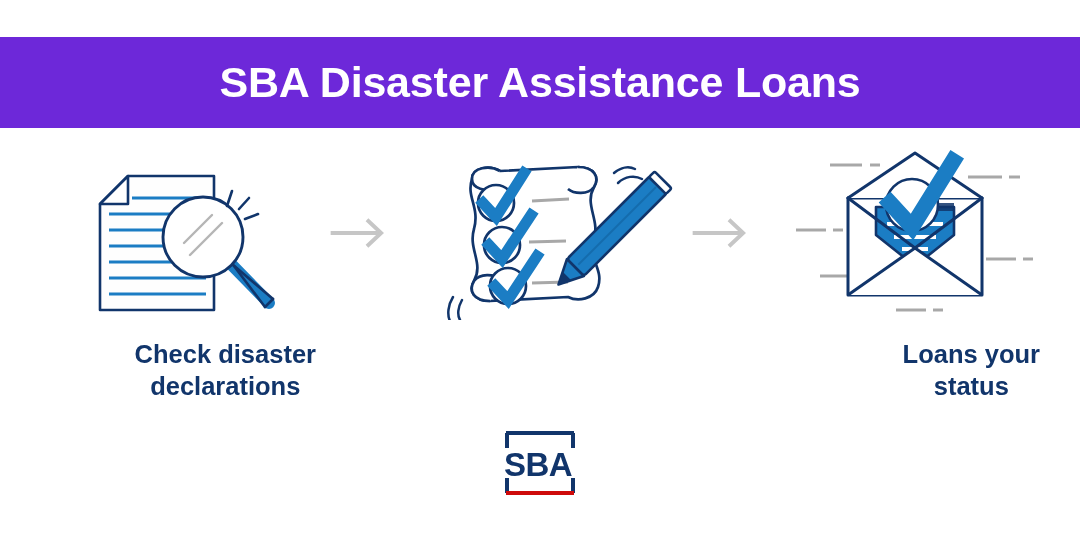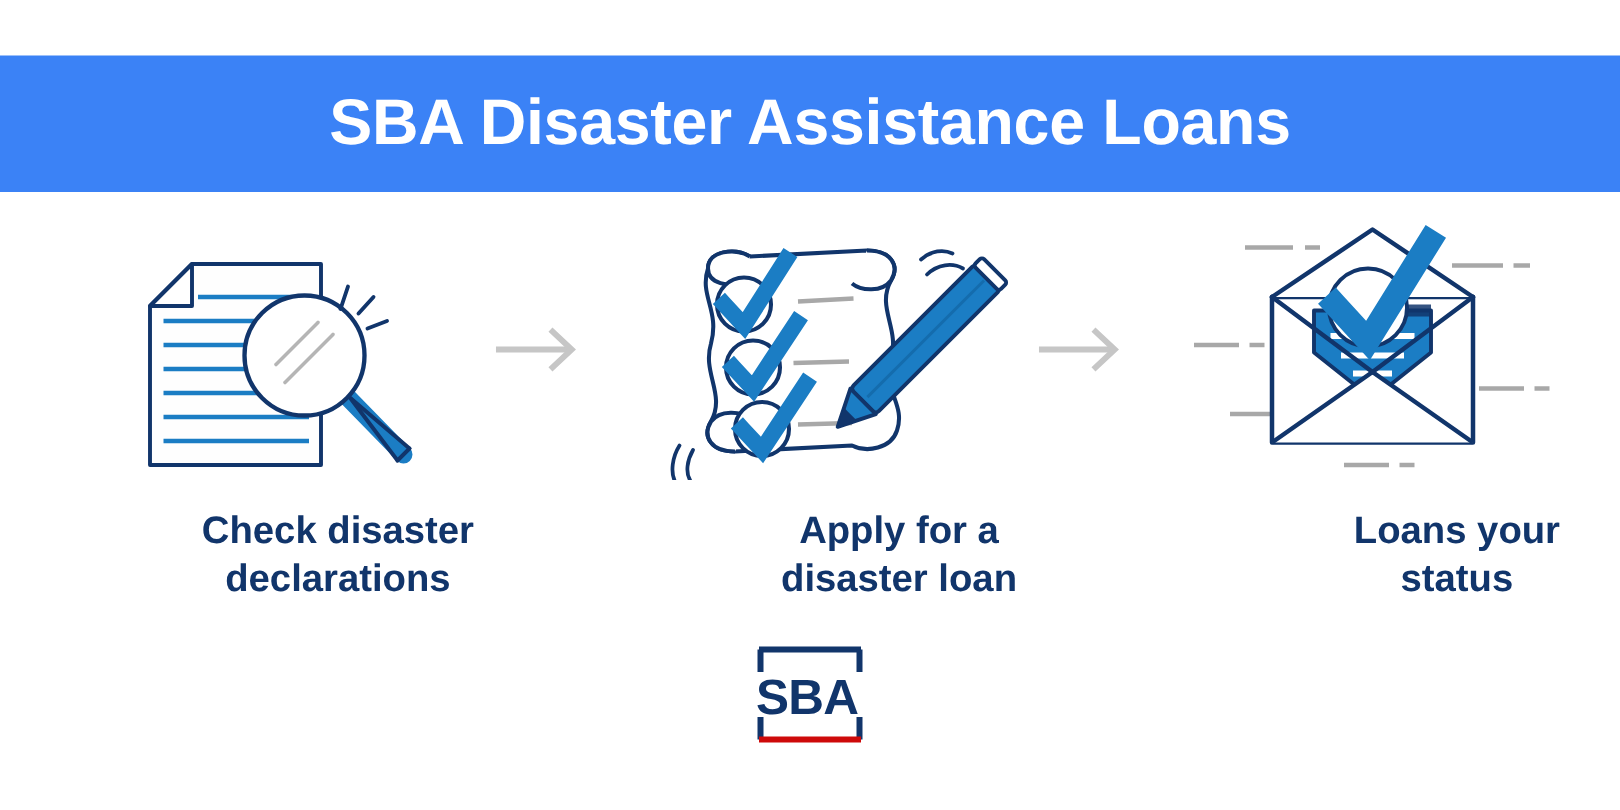--- a/index.html
+++ b/index.html
@@ -15,21 +15,21 @@
     position: relative;
   }
 
   
   .banner {
     position: absolute;
     left: 0;
     top: 37px;
     width: 1080px;
     height: 91px;
-    background: #3b82f6;
+    background: #6d28d9;
     display: flex;
     align-items: center;
     justify-content: center;
   }
   .banner-title {
     color: #ffffff;
     font-size: 43px;
     font-weight: bold;
     letter-spacing: -0.2px;
     line-height: 1;
@@ -206,22 +206,20 @@
           <path d="M186 28 C 193 22, 201 21, 207 24"></path>
           <path d="M190 38 C 197 31, 207 30, 214 34"></path>
         </g>
 
         <g stroke="#11356b" stroke-width="2.5" fill="none" stroke-linecap="round">
           <path d="M34 155 C 30 162, 29 170, 32 175"></path>
           <path d="M25 152 C 20 160, 19 170, 22 176"></path>
         </g>
       </svg>
     </div>
-    <div class="step-label">Apply for a
-disaster loan</div>
   </div>
 
   <div class="arrow-cell">
     <svg viewBox="0 0 70 40" width="62" height="36">
       <line x1="3" y1="20" x2="58" y2="20" stroke="#c6c6c6" stroke-width="4.4" stroke-linecap="butt"></line>
       <polyline points="44,5 60,20 44,35" fill="none" stroke="#c6c6c6" stroke-width="4.4" stroke-linecap="butt" stroke-linejoin="miter"></polyline>
     </svg>
   </div>
 
   <div class="step">

